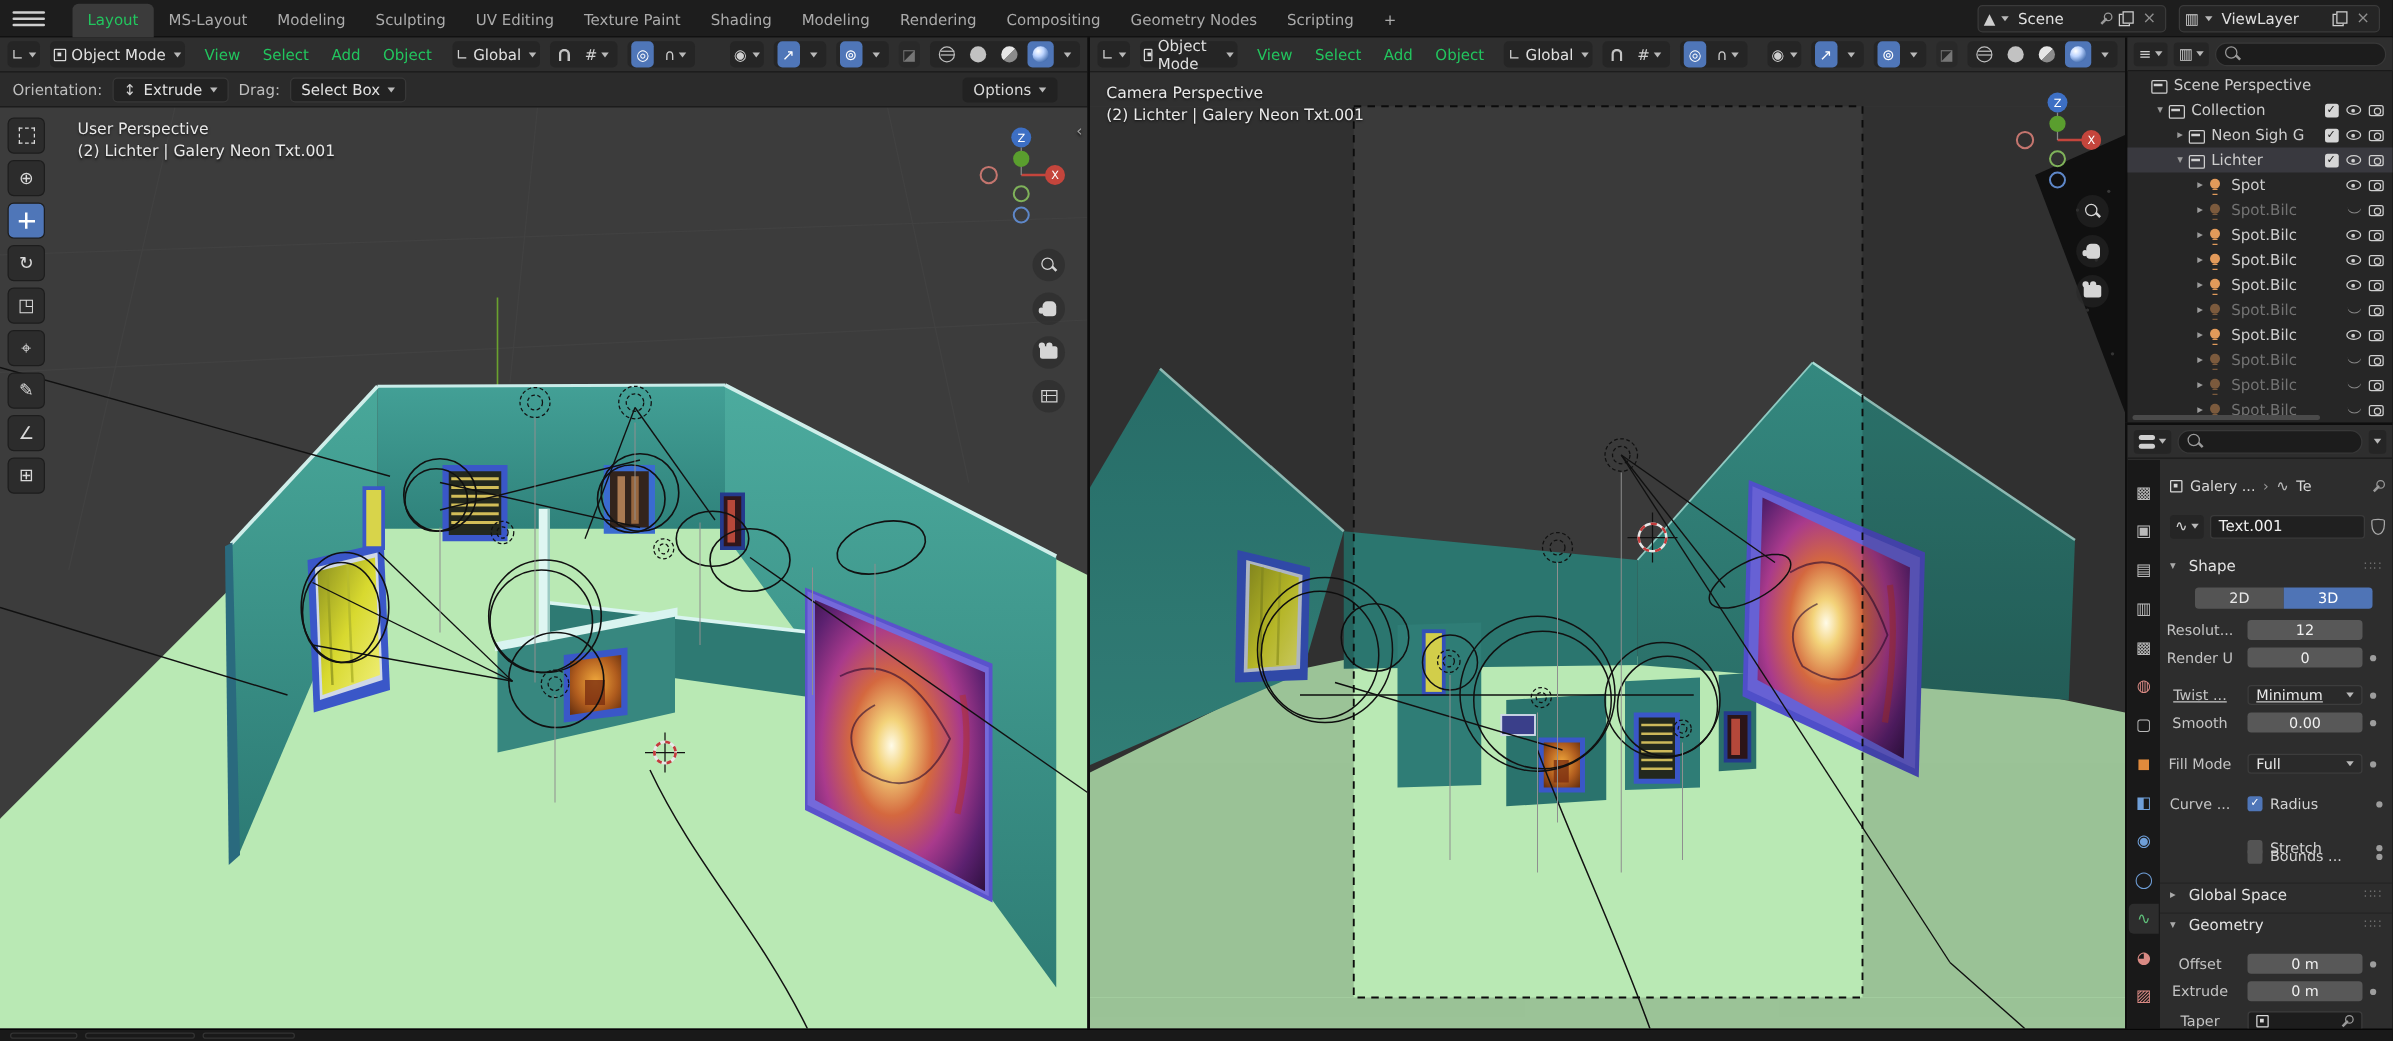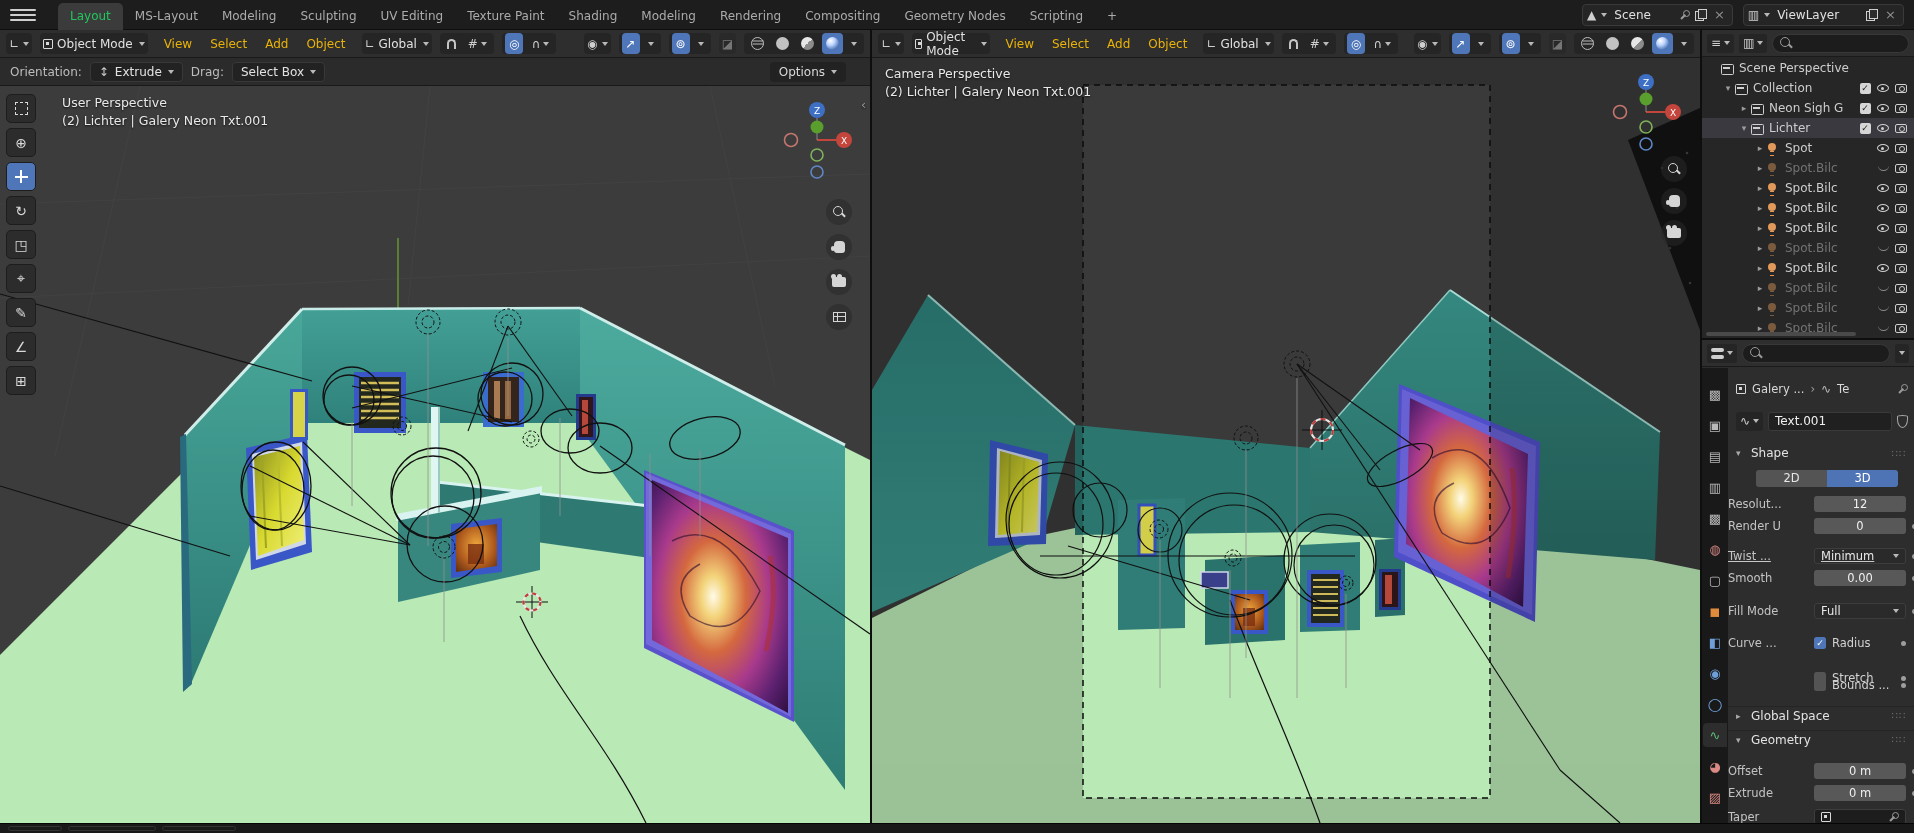--- a/index.html
+++ b/index.html
@@ -29,21 +29,21 @@
   .icon-copy::after { content:""; position:absolute; left:3px; top:0; width:7px; height:8px; border:1.4px solid #cfcfcf; background:#2c2c2c; }
   .x-btn { color:#8f8f8f; font-size:13px; padding:0 3px; }
 
   
   .vp-header { position:absolute; height:28px; background:#2e2e2e; border-bottom:1px solid #191919; display:flex; align-items:center; gap:8px; padding:0 6px; overflow:hidden; }
   .grp { display:flex; align-items:center; background:#252525; border-radius:4px; height:21px; padding:0 3px; gap:4px; }
   .grp .seg { display:flex; align-items:center; gap:3px; padding:0 4px; height:21px; border-radius:4px; }
   .seg.on { background:#4f76b8; }
   .seg.on .icon-g, .seg.on .ball { color:#fff; }
   .menu-row { display:flex; gap:2px; }
-  .menu-item { padding:3px 8px; color:#eab308; border-radius:3px; cursor:pointer; }
+  .menu-item { padding:3px 8px; color:#22c55e; border-radius:3px; cursor:pointer; }
   .mode-label, .orient-label { color:#e0e0e0; padding-right:2px; }
   .icon-sq { width:10px; height:10px; border:1.5px solid #d8d8d8; display:inline-block; border-radius:1px; position:relative; }
   .icon-sq::after { content:""; position:absolute; left:2px; top:2px; width:3px; height:3px; background:#d8d8d8; }
   .magnet { width:9px; height:10px; border:2px solid #c4c4c4; border-top:none; border-radius:0 0 7px 7px; display:inline-block; transform:rotate(180deg); }
   .ball { width:13px; height:13px; border-radius:50%; display:inline-block; }
   .ball.wire { border:1.5px solid #bdbdbd; position:relative; }
   .ball.wire::after { content:""; position:absolute; left:4px; top:-1px; width:2px; height:11px; border-left:1px solid #bdbdbd; border-right:1px solid #bdbdbd; transform:rotate(90deg); }
   .ball.solid { background:#c2c2c2; }
   .ball.mat { background:linear-gradient(135deg,#e6e6e6 50%,#8c8c8c 50%); }
   .ball.rend { background:radial-gradient(circle at 35% 30%,#ffffff,#bcd4ff 35%,#3d68ab 80%); }
@@ -117,21 +117,21 @@
   #prop-tabs { position:absolute; left:0; top:28px; bottom:0; width:26px; background:#191919; display:flex; flex-direction:column; align-items:center; padding-top:14px; gap:7px; }
   .ptab { width:24px; height:24px; display:flex; align-items:center; justify-content:center; border-radius:4px 0 0 4px; cursor:pointer; }
   .ptab.active { background:#2d2d2d; }
   .pticon { font-size:13px; line-height:1; }
   .c-gray{color:#b9b9b9;} .c-orange{color:#e08a3c;} .c-blue{color:#6f9fd8;} .c-green{color:#5fbf7a;} .c-red{color:#d98a84;}
   .icon-sliders { position:relative; width:13px; height:11px; }
   .icon-sliders::before, .icon-sliders::after { content:""; position:absolute; left:0; width:13px; height:4px; border-radius:2px; background:#cfcfcf; }
   .icon-sliders::after { top:7px; }
   #prop-content { position:absolute; left:26px; top:28px; right:0; bottom:0; }
   .prow { position:absolute; left:0; right:0; height:18px; display:flex; align-items:center; }
-  .plabel { width:86px; text-align:left; padding-right:6px; color:#c3c3c3; font-size:11.5px; white-space:nowrap; flex:none; }
+  .plabel { width:70px; text-align:center; padding-right:6px; color:#c3c3c3; font-size:11.5px; white-space:nowrap; flex:none; }
   .pfield { width:92px; height:16px; background:#585858; border-radius:3px; color:#f0f0f0; text-align:center; font-size:11.5px; line-height:16px; flex:none; }
   .pdrop { width:92px; height:16px; background:#2a2a2a; border:1px solid #3d3d3d; border-radius:3px; color:#e8e8e8; font-size:11.5px; line-height:15px; padding:0 6px; display:flex; justify-content:space-between; align-items:center; flex:none; }
   .pdot { width:5px; height:5px; border-radius:50%; background:#9d9d9d; margin-left:6px; flex:none; }
   .pcheck { width:12px; height:12px; border-radius:2.5px; background:#545454; margin-right:6px; flex:none; text-align:center; font-size:9px; line-height:12px; color:#fff; }
   .pcheck.on { background:#4f76b8; }
   .pchecklabel { color:#d2d2d2; font-size:11.5px; }
   .phead { position:absolute; left:0; right:0; height:18px; display:flex; align-items:center; gap:6px; padding-left:8px; color:#e3e3e3; font-size:12px; border-top:1px solid #242424; }
   .phead .tri { color:#aaa; font-size:9px; width:9px; }
   .phead .gripdots { margin-left:auto; margin-right:8px; color:#6f6f6f; letter-spacing:1px; font-size:10px; }
   .seg2 { position:absolute; display:flex; }

